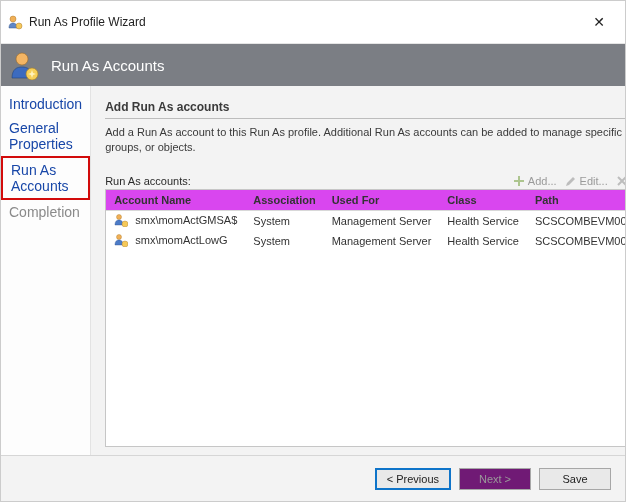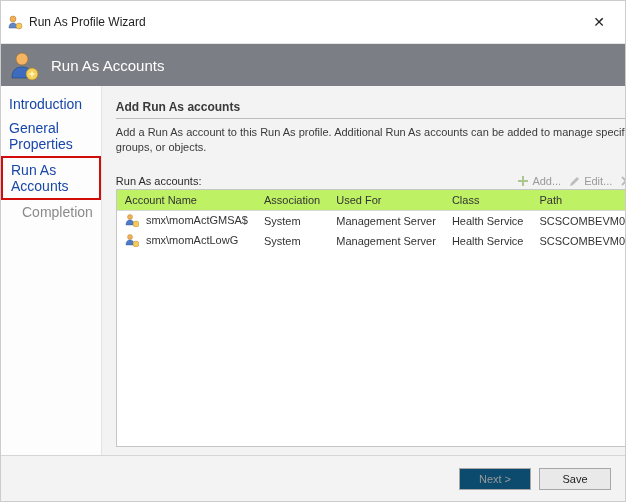--- a/index.html
+++ b/index.html
@@ -59,21 +59,21 @@
     background: #fdfdfd;
     border-right: 1px solid #e3e3e3;
     padding-top: 6px;
   }
   .sidebar .navitem {
     padding: 4px 8px;
     font-size: 14px;
     cursor: default;
   }
   .sidebar .navitem.link { color: #1847a8; }
-  .sidebar .navitem.inactive { color: #8a8a8a; margin-left: 13px; }
+  .sidebar .navitem.inactive { color: #8a8a8a; }
   .sidebar .navitem.current {
     border: 2px solid #d20b0b;
     background: #fdfdfd;
     margin: 0;
   }
 
   .content {
     flex: 1;
     padding: 14px 14px 10px 14px;
     background: #f3f3f3;
@@ -115,25 +115,25 @@
     height: 258px;
     overflow: hidden;
   }
   table.grid {
     width: 100%;
     border-collapse: collapse;
     font-size: 11px;
   }
   table.grid th {
     text-align: left;
-    font-weight: normal;
+    font-weight: bold;
     color: #333;
     padding: 4px 8px;
     border-bottom: 1px solid #d8d8d8;
-    background: #bef264;
+    background: #d946ef;
   }
   table.grid td {
     padding: 2px 8px;
     color: #333;
     white-space: nowrap;
   }
   .row-icon { width: 14px; height:14px; vertical-align: middle; margin-right: 4px; }
 
   
   .footer {
@@ -157,21 +157,21 @@
     color: #222;
     cursor: default;
     padding: 0 10px;
   }
   .btn.primary {
     border: 2px solid #0e74c9;
     background: #e9e9e9;
   }
   .btn.disabled {
     color: #9a9a9a;
-    background: #0c4a6e;
+    background: #701a75;
   }
 </style>
 </head>
 <body>
 
 <div class="titlebar">
   <span class="title-icon">
     <svg viewBox="0 0 16 16" width="16" height="16">
       <circle cx="6" cy="5" r="3" fill="#f1b056" stroke="#b07a2a" stroke-width="0.5"></circle>
       <path d="M2 14 C2 10 4 9 6 9 C8 9 10 10 10 14 Z" fill="#5f87c7" stroke="#3d5a8a" stroke-width="0.5"></path>
@@ -286,15 +286,16 @@
             <td>Health Service</td>
             <td>SCSCOMBEVM00134.sm</td>
           </tr>
         </tbody>
       </table>
     </div>
   </div>
 </div>
 
 <div class="footer">
+  <button class="btn primary">&lt; Previous</button>
   <button class="btn disabled">Next &gt;</button>
   <button class="btn">Save</button>
 </div>
 
 </body></html>

